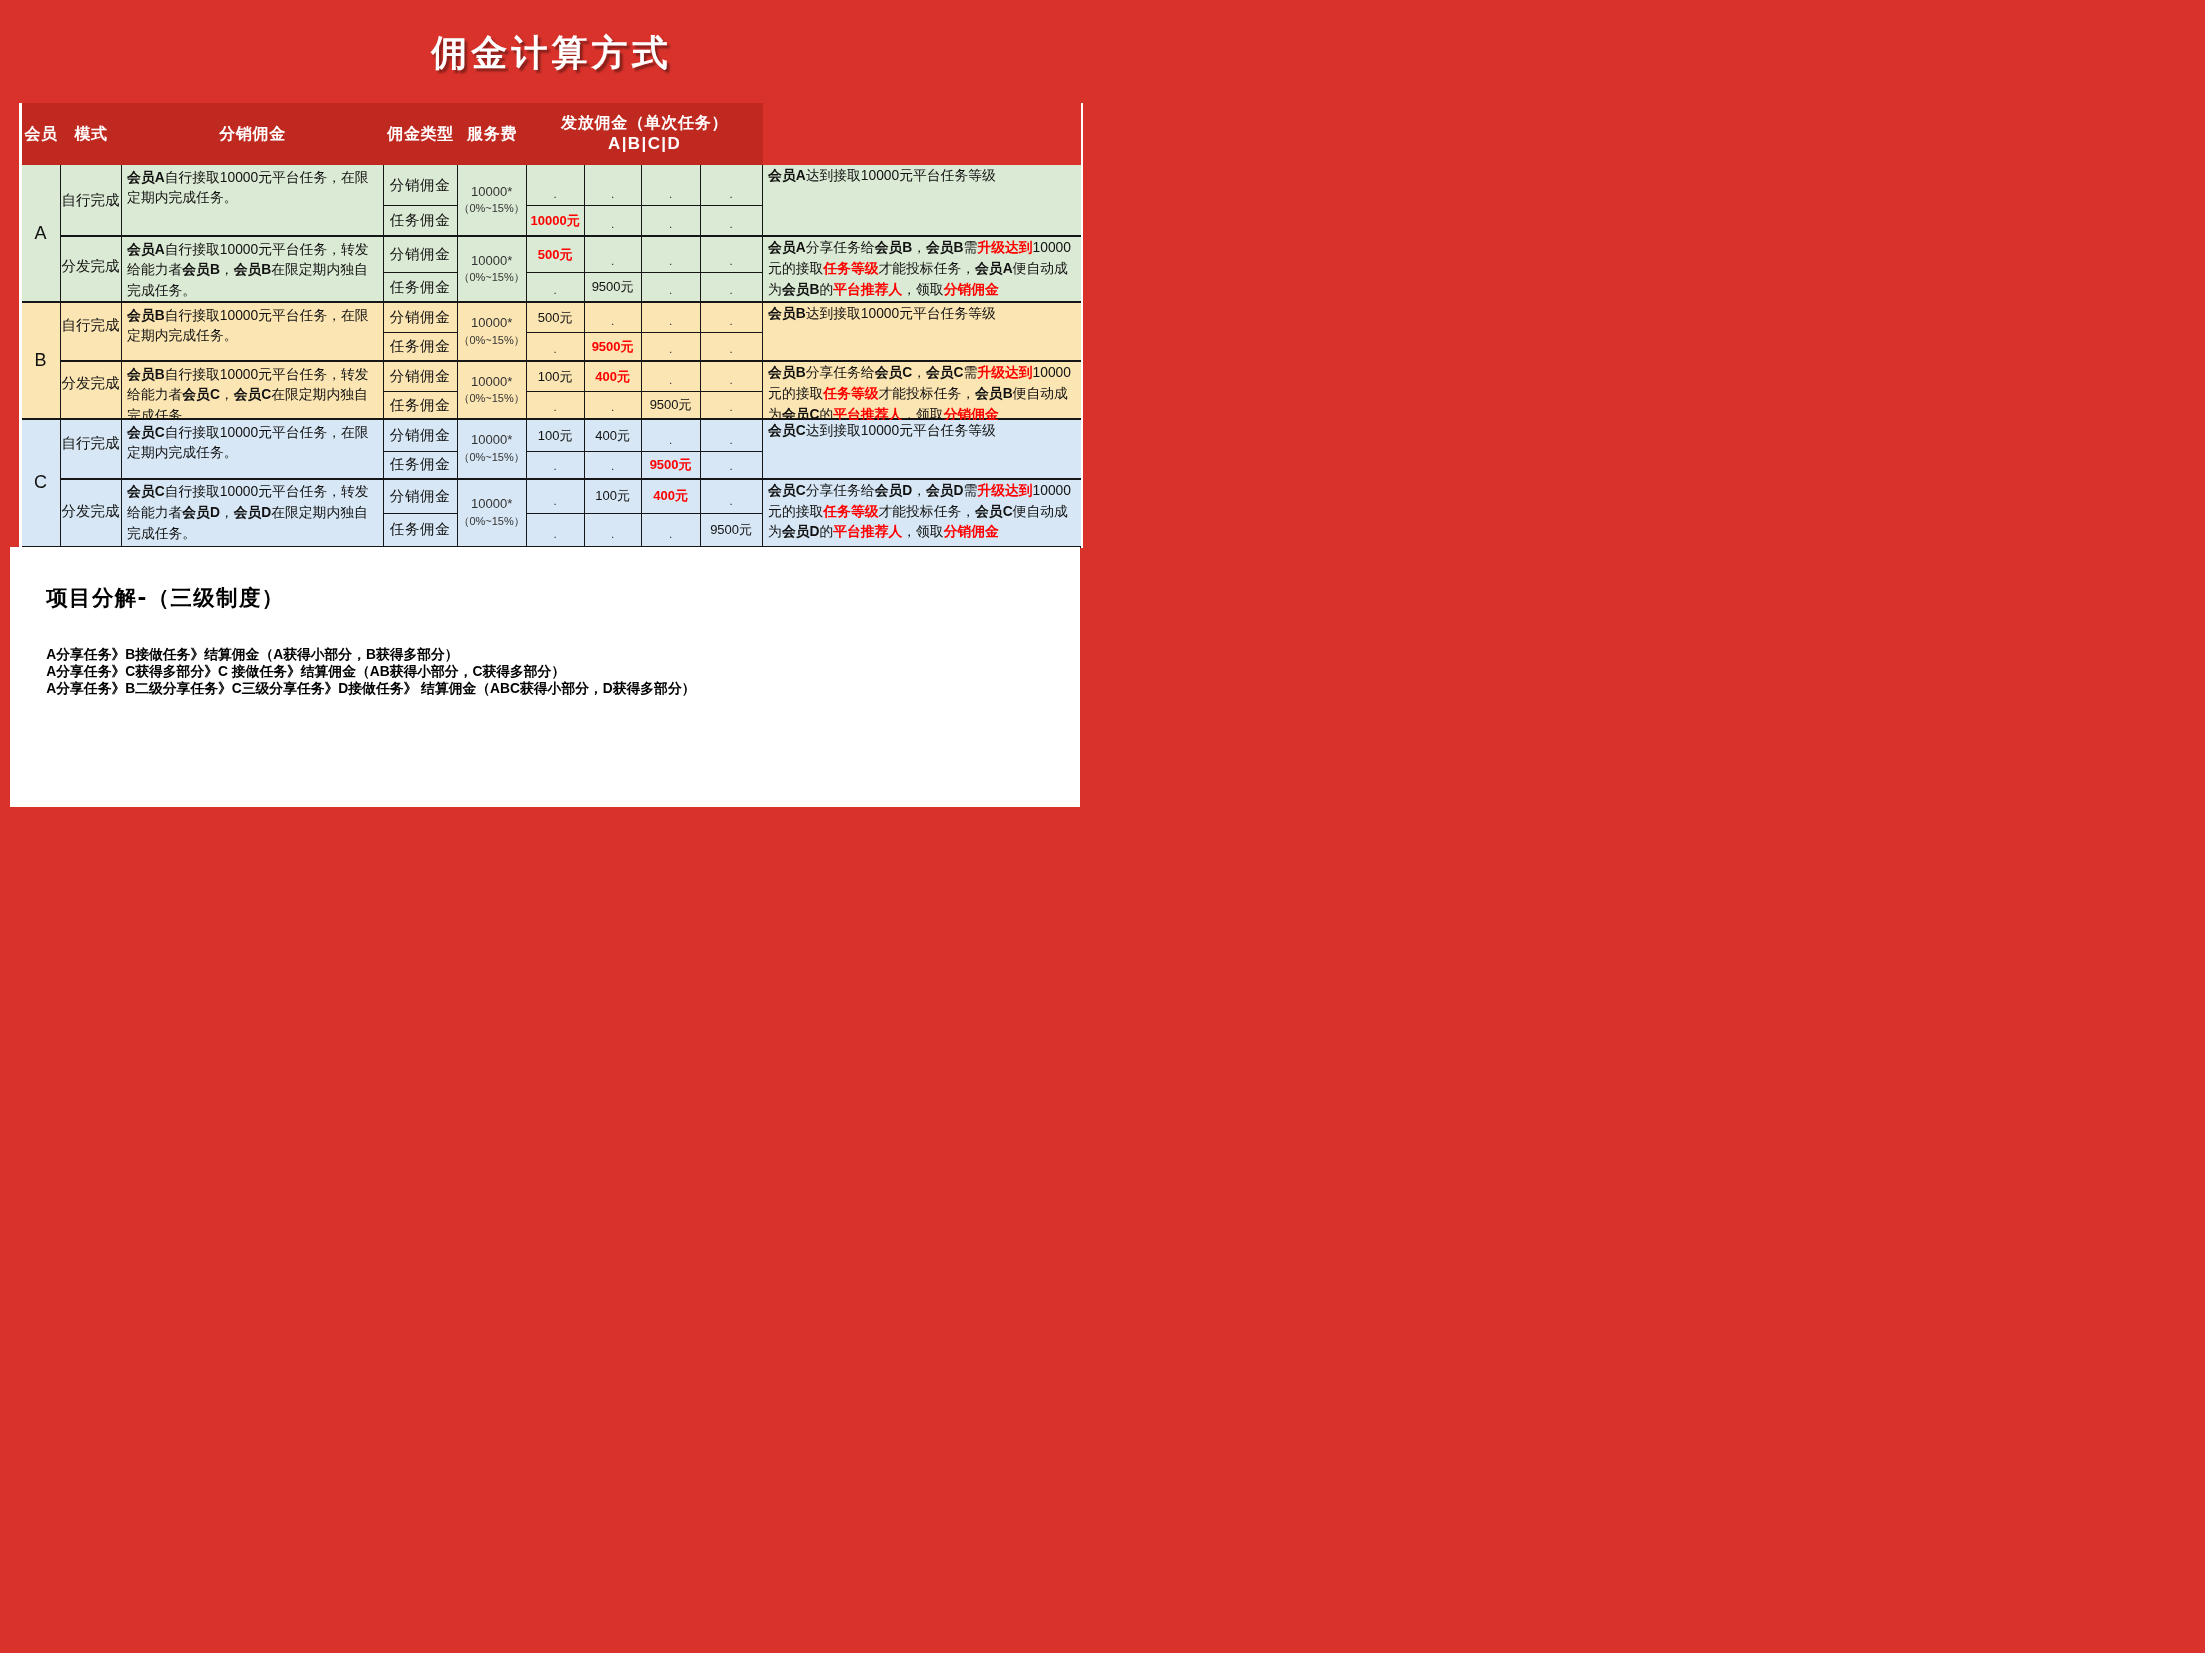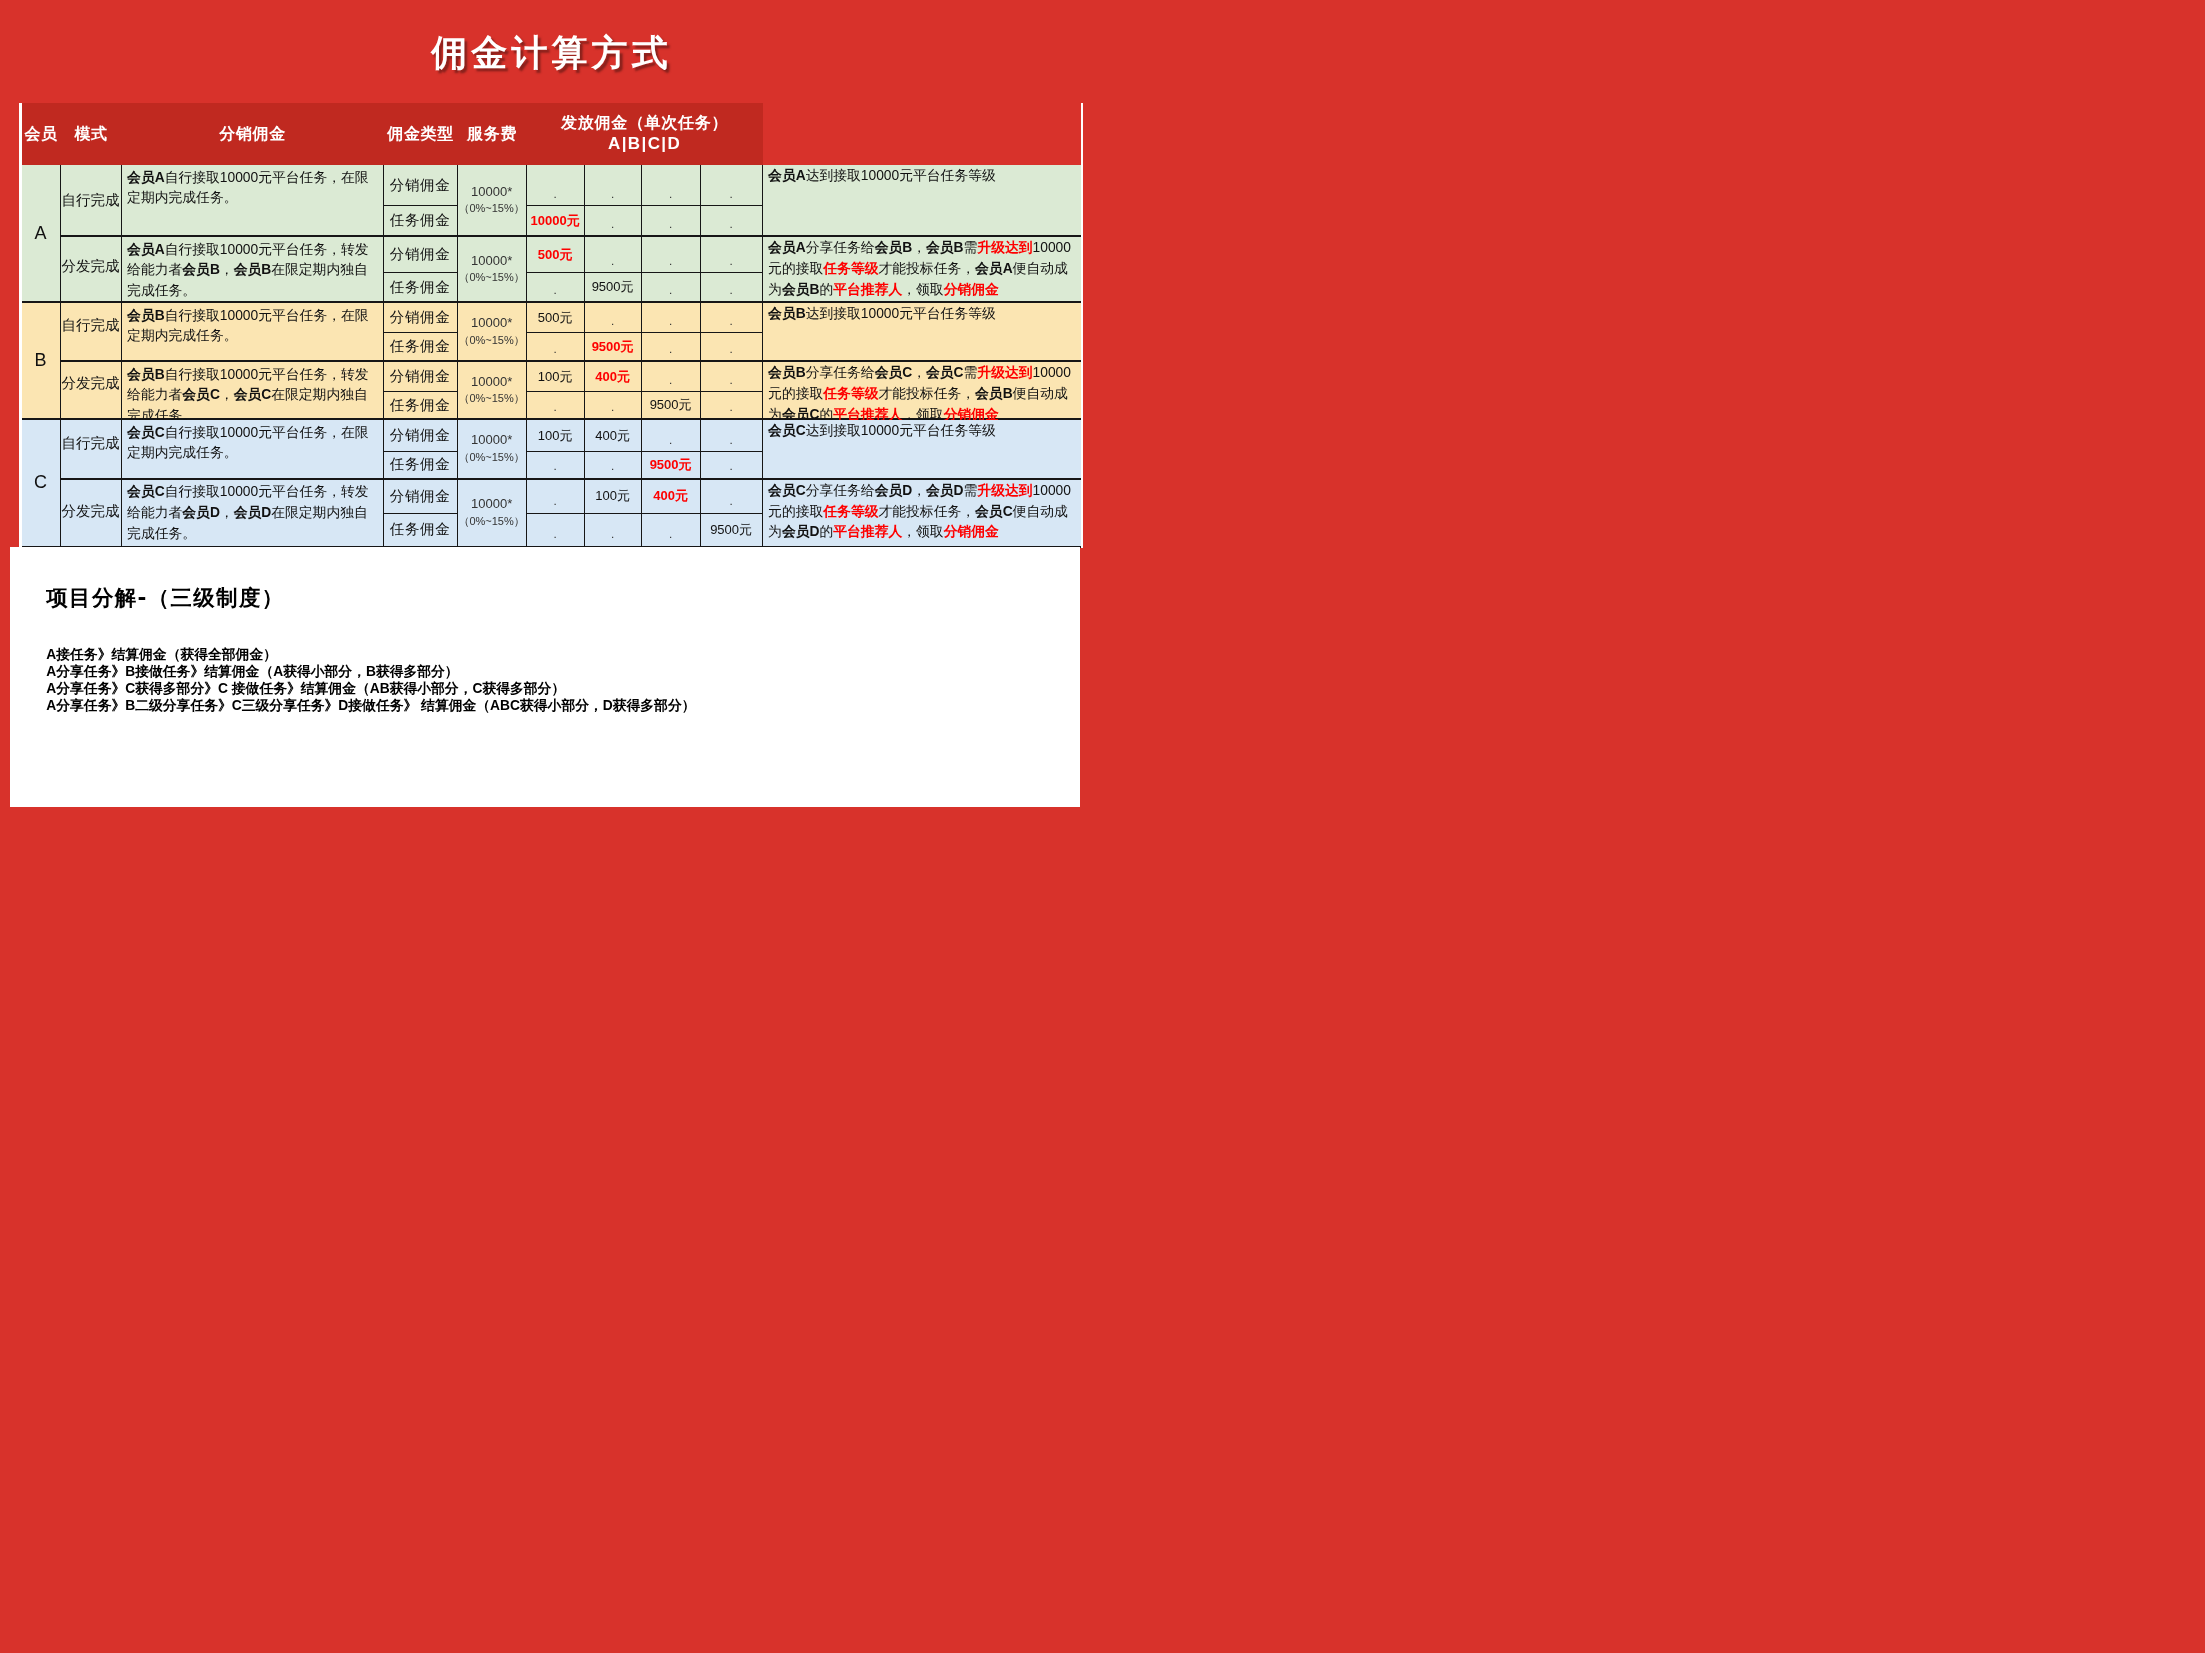--- a/index.html
+++ b/index.html
@@ -329,19 +329,18 @@
       <span>.</span>
     </div>
     <div class="cell pay blue" style="grid-area: 13 / 9; border-bottom-width: 2.8px;">
       <span>9500元</span>
     </div>
   </div>
 
 <div id="whitepanel">
   <div class="footer-heading">项目分解-（三级制度）</div>
   <div class="footer-list">
-    <div class="footer-item">A接任务》结算佣金（获得全部佣金）</div>
     <div class="footer-item">A分享任务》B接做任务》结算佣金（A获得小部分，B获得多部分）</div>
     <div class="footer-item">A分享任务》C获得多部分》C 接做任务》结算佣金（AB获得小部分，C获得多部分）</div>
     <div class="footer-item">A分享任务》B二级分享任务》C三级分享任务》D接做任务》 结算佣金（ABC获得小部分，D获得多部分）</div>
   </div>
 </div>
 
 
 </body></html>

